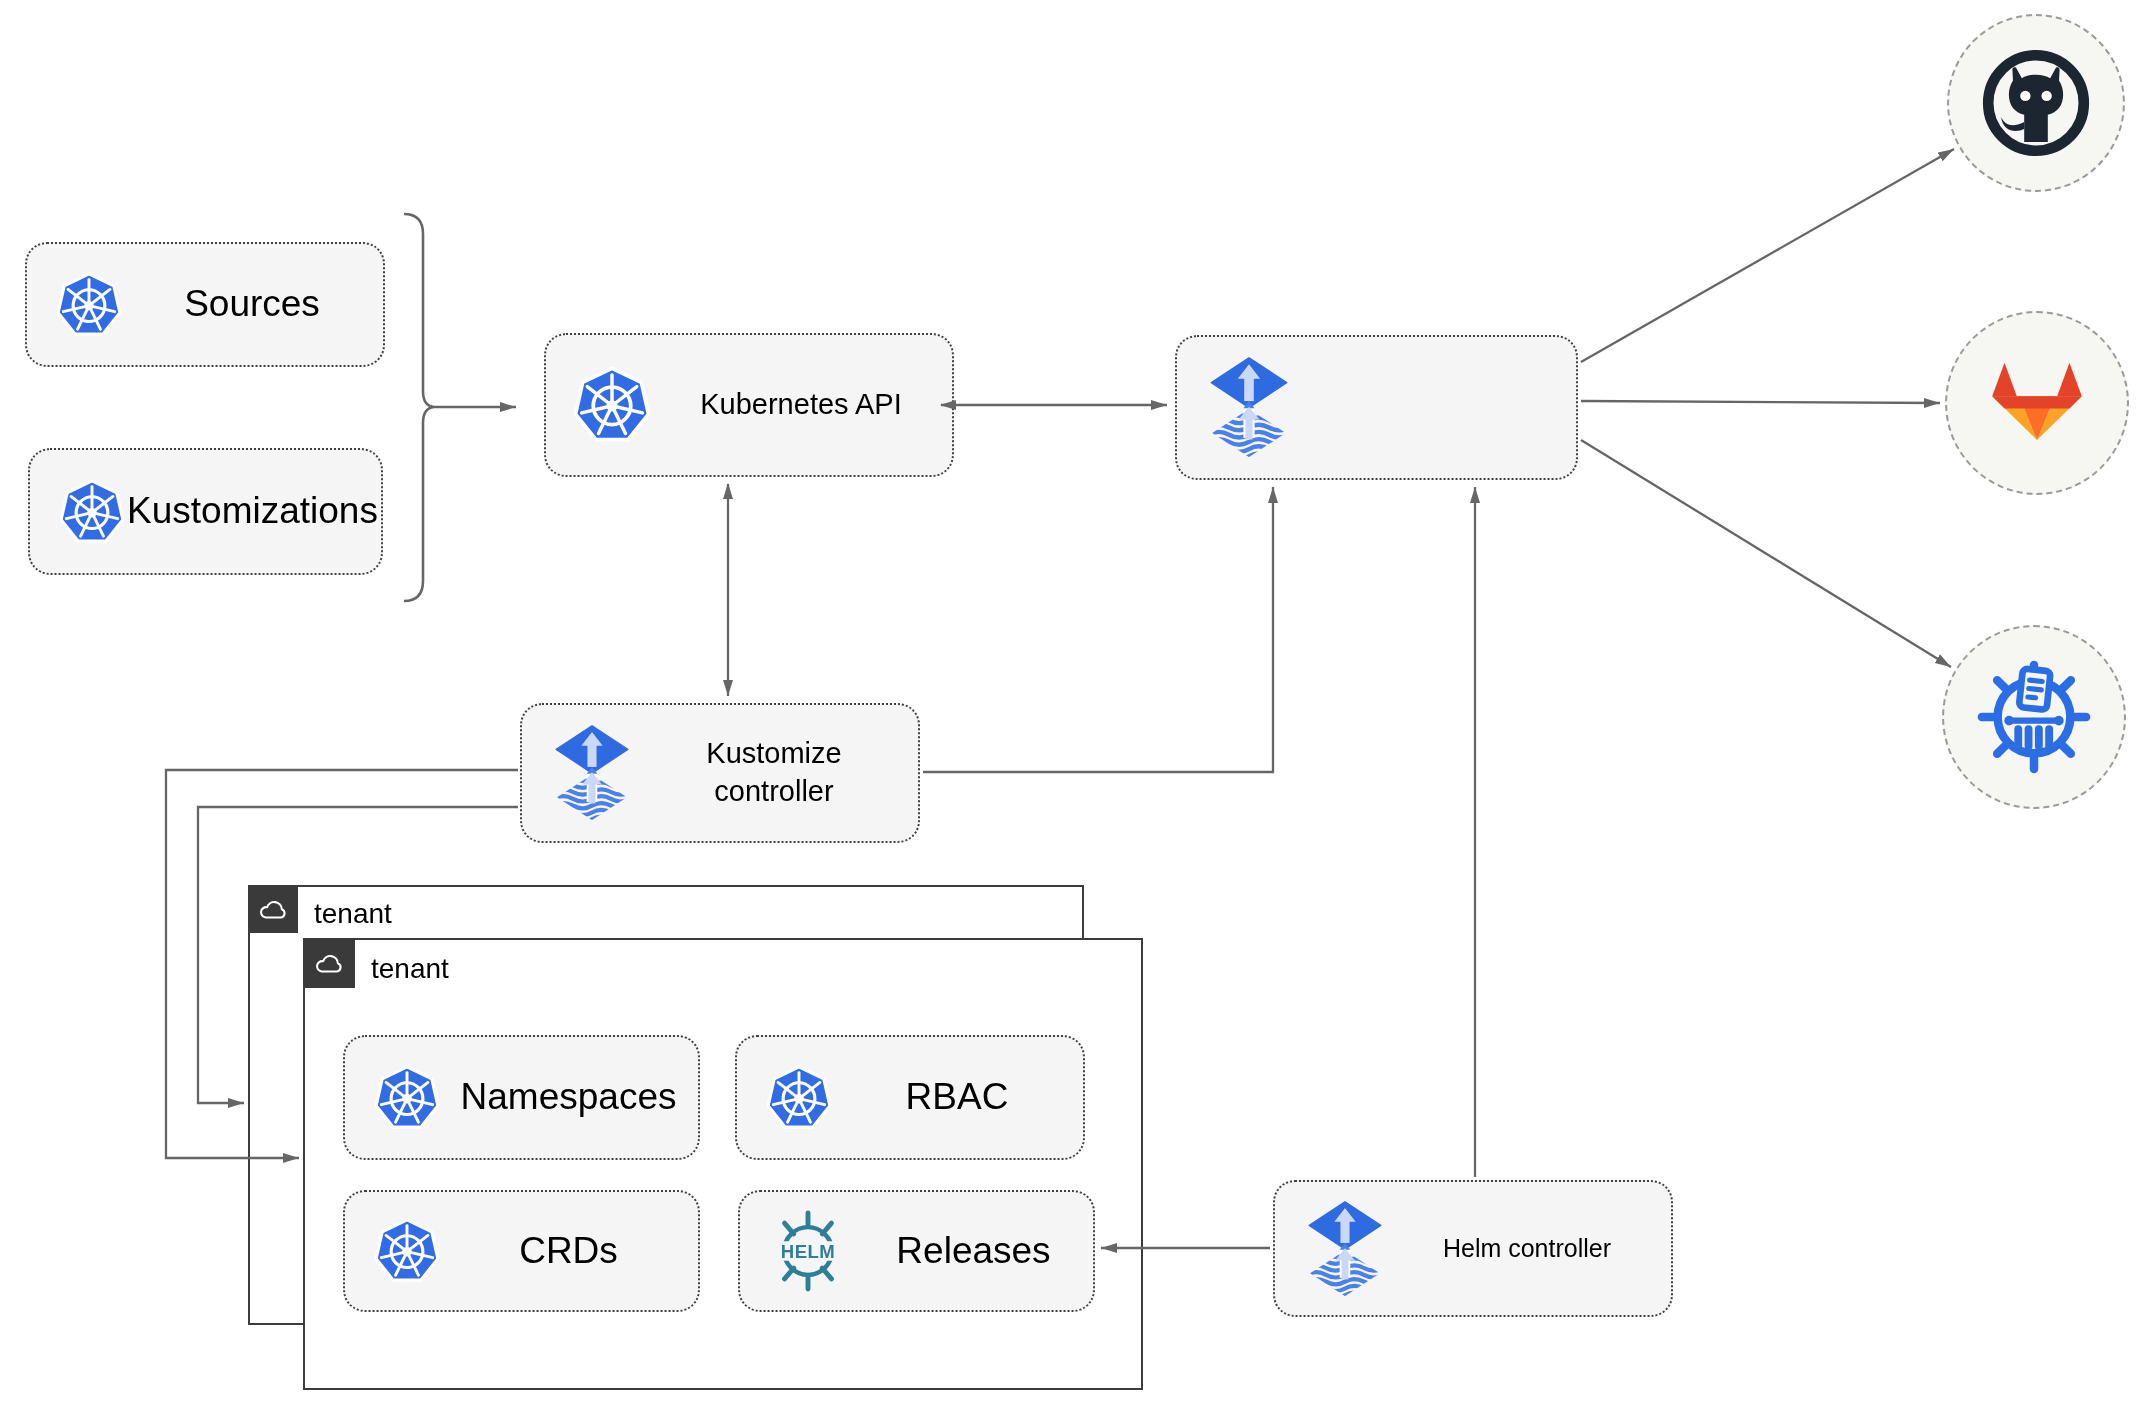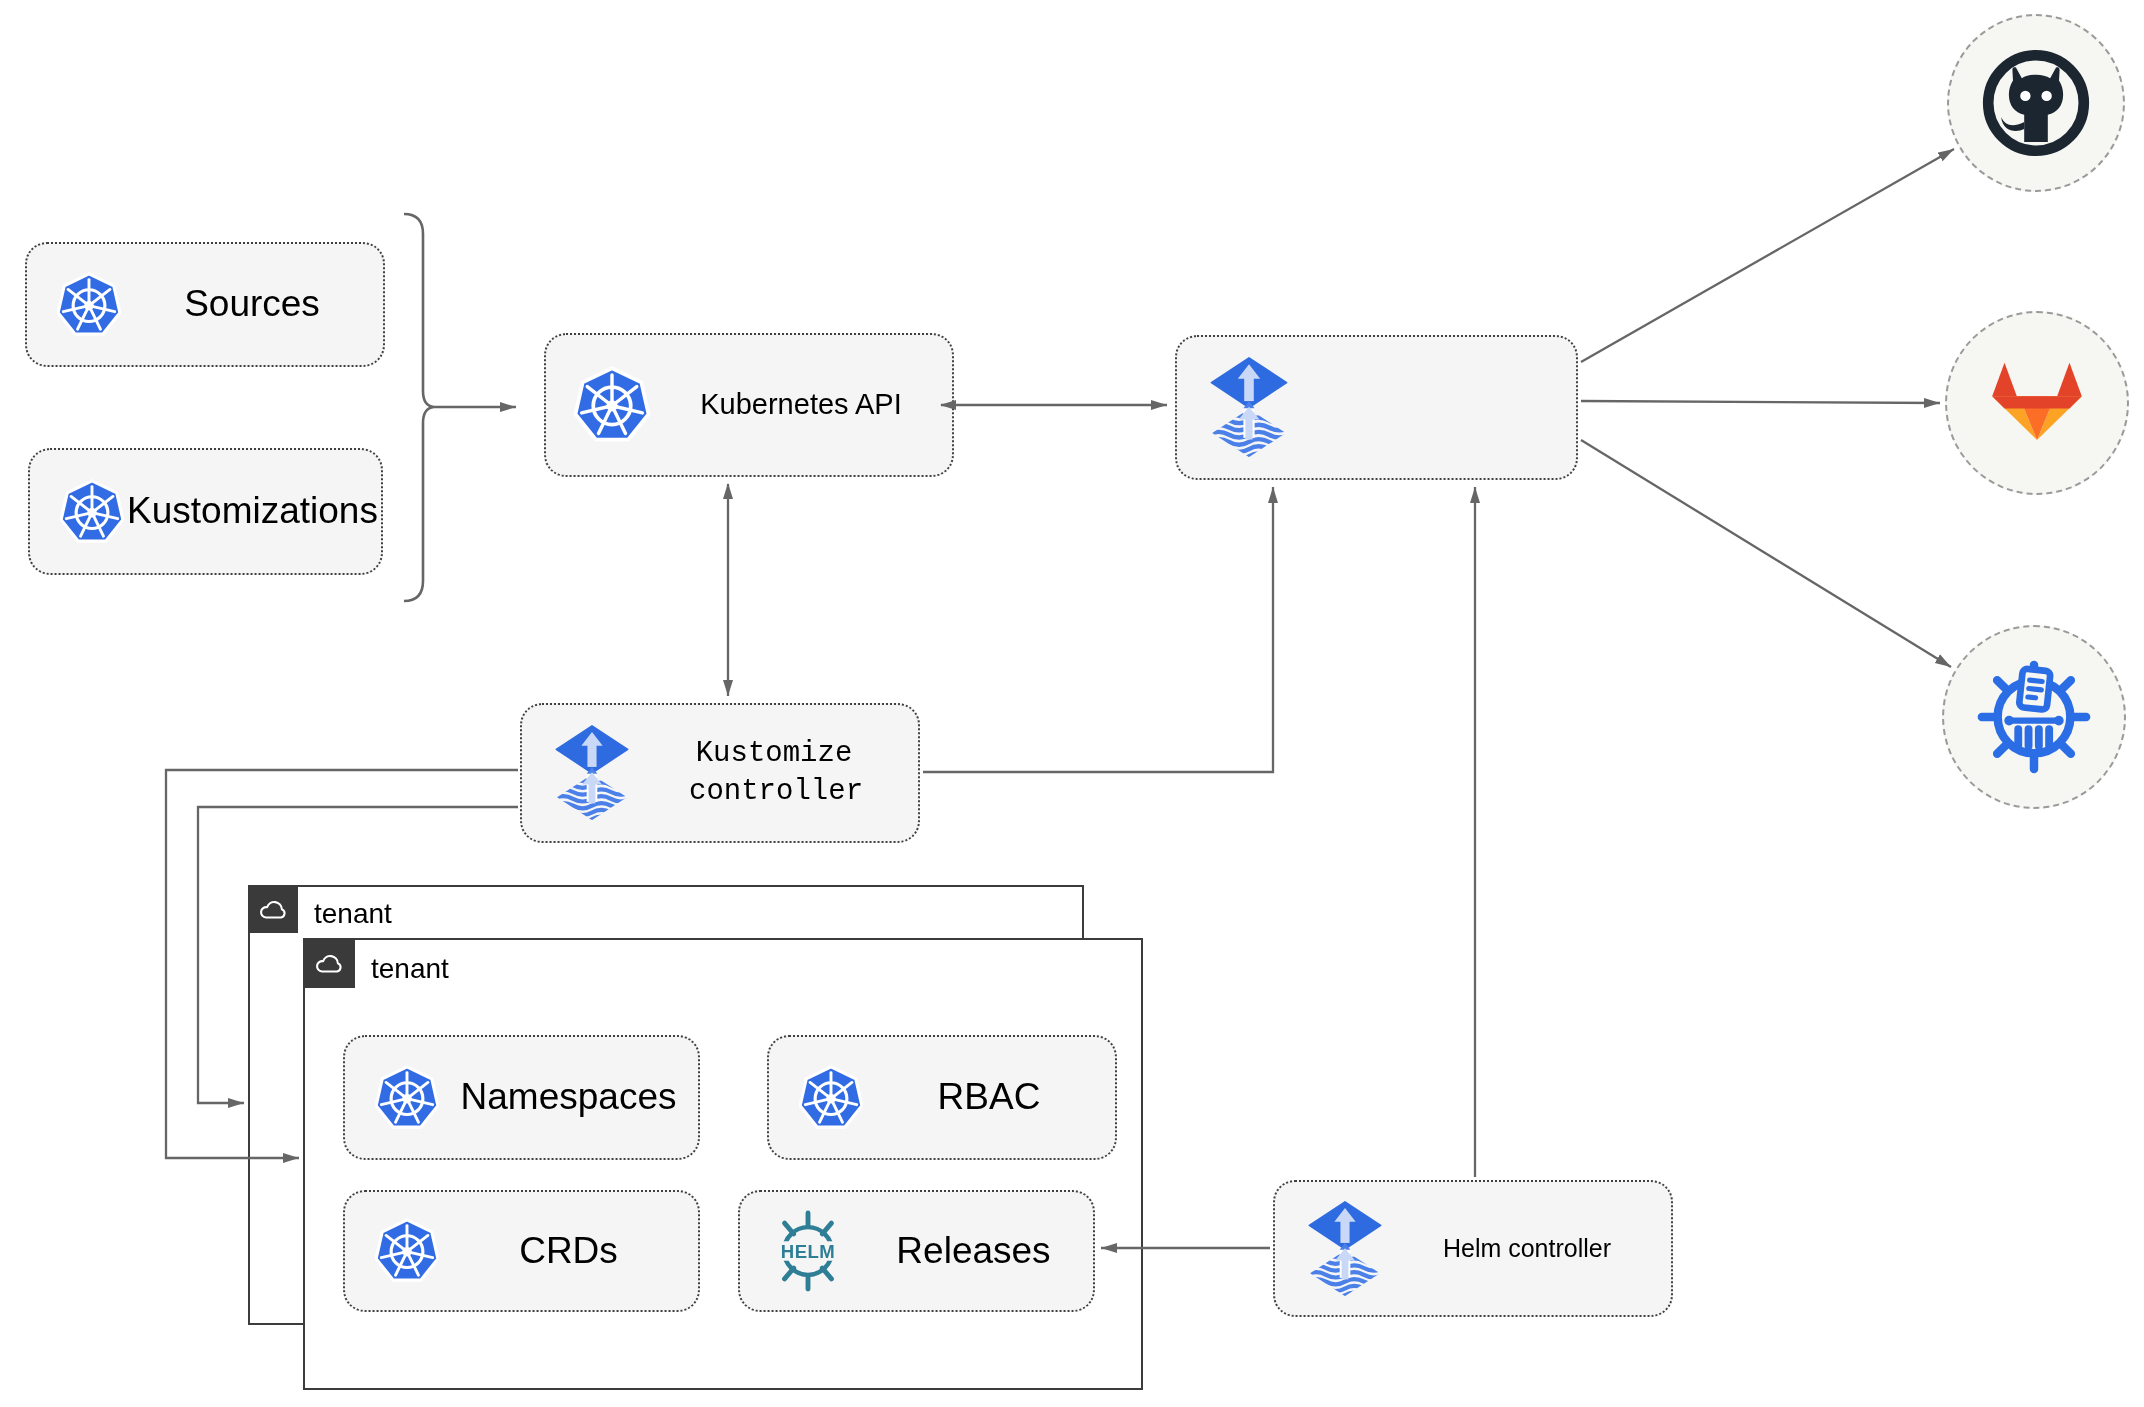--- a/index.html
+++ b/index.html
@@ -206,38 +206,38 @@
   <div class="node" style="left:1175px;top:335px;width:403px;height:145px;">
     <svg class="icon-flux">
         <use href="#sym-flux"></use>
       </svg>
   </div>
 
   <div class="node" style="left:520px;top:703px;width:400px;height:140px;">
     <svg class="icon-flux" style="width:76px;height:96px;">
         <use href="#sym-flux"></use>
       </svg>
-    <div class="label two-line" style="font-size:29px;font-family:Liberation Mono, monospace;">Kustomize controller</div>
+    <div class="label two-line" style="font-size:29px;">Kustomize controller</div>
   </div>
 
   <div class="node" style="left:1273px;top:1180px;width:400px;height:137px;">
     <svg class="icon-flux" style="width:76px;height:96px;">
         <use href="#sym-flux"></use>
       </svg>
     <div class="label two-line" style="font-size:25px;">Helm controller</div>
   </div>
 
   <div class="node" style="left:343px;top:1035px;width:357px;height:125px;">
     <svg class="icon-k8s">
         <use href="#sym-k8s"></use>
       </svg>
     <div class="label">Namespaces</div>
   </div>
 
-  <div class="node" style="left:767px;top:1035px;width:350px;height:125px;">
+  <div class="node" style="left:735px;top:1035px;width:350px;height:125px;">
     <svg class="icon-k8s">
         <use href="#sym-k8s"></use>
       </svg>
     <div class="label">RBAC</div>
   </div>
 
   <div class="node" style="left:343px;top:1190px;width:357px;height:122px;">
     <svg class="icon-k8s">
         <use href="#sym-k8s"></use>
       </svg>

